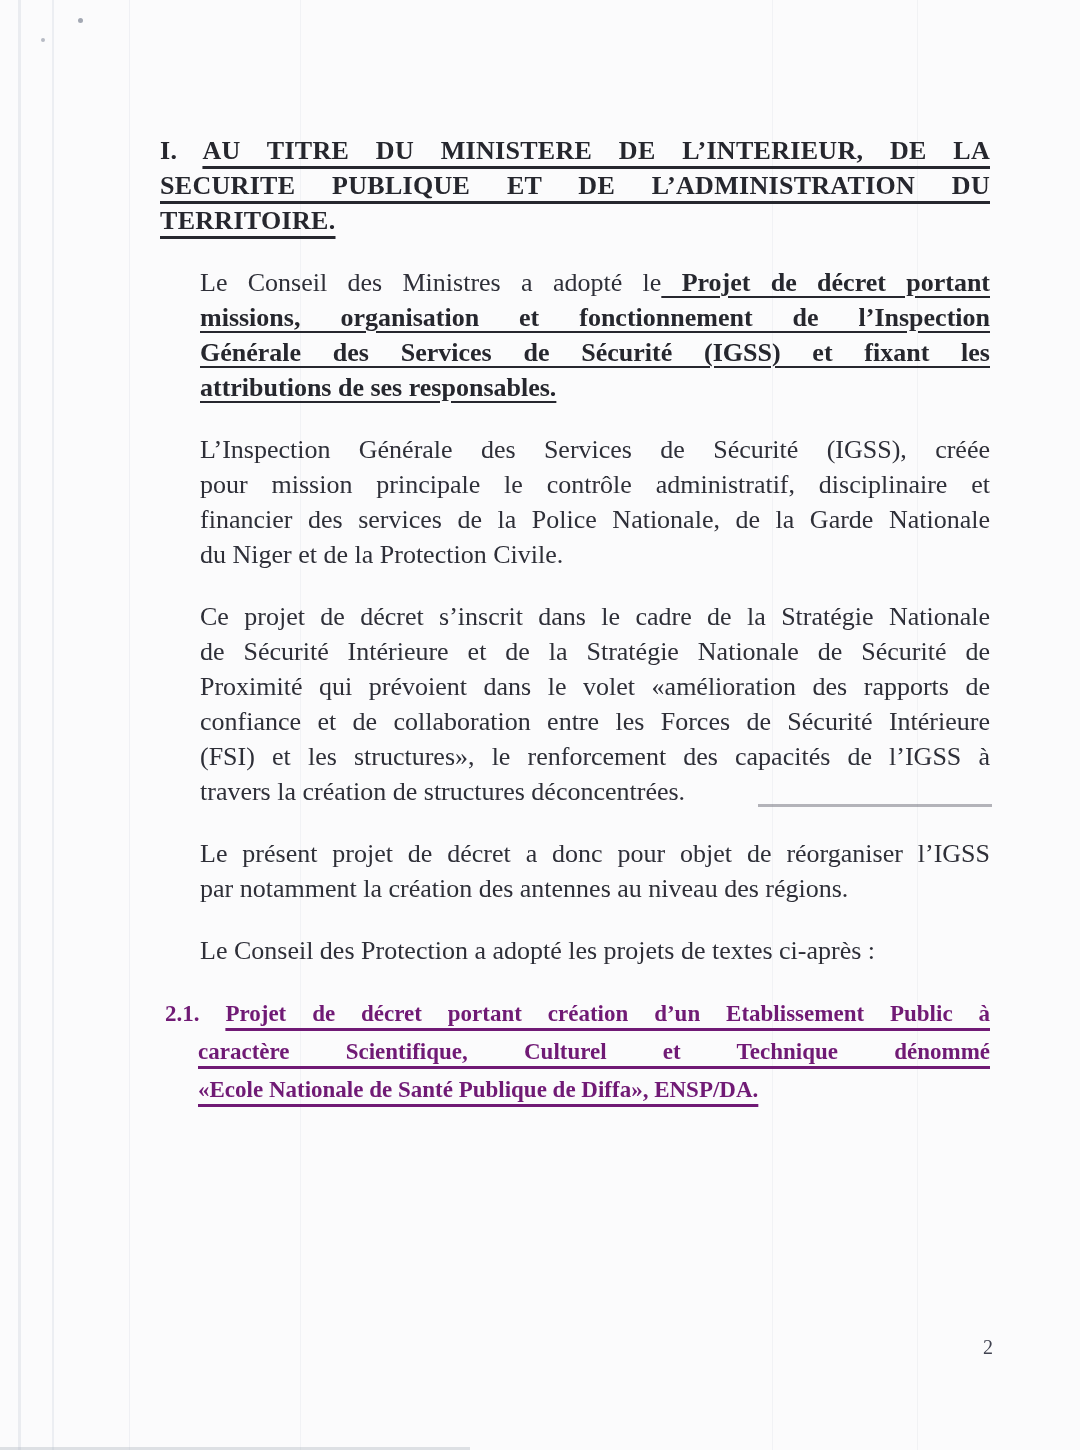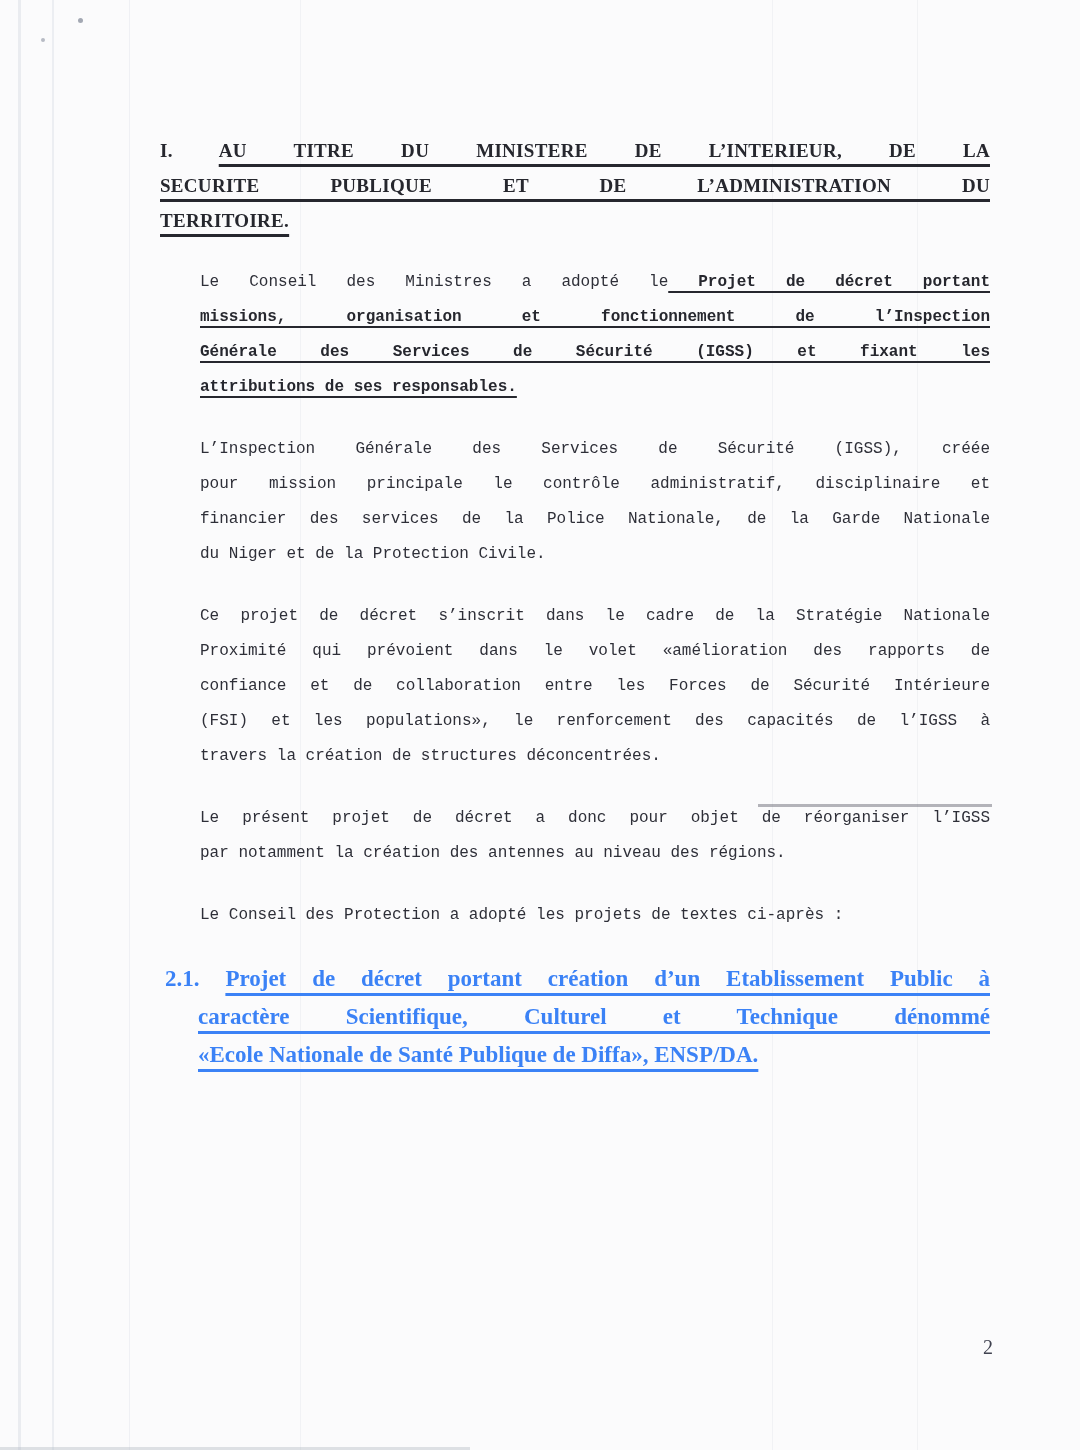--- a/index.html
+++ b/index.html
@@ -27,43 +27,42 @@
   .s1 { left: 78px; top: 18px; width: 5px; height: 5px; background: #8d93a0; opacity: .8; }
   .s2 { left: 41px; top: 38px; width: 4px; height: 4px; background: #9aa0ac; opacity: .7; }
   .ghost-underline { left: 758px; top: 804px; width: 234px; height: 3px; background: rgba(90,92,105,0.45); }
   .bottom-edge { left: 0; bottom: 0; width: 470px; height: 3px; background: rgba(185,190,200,0.45); }
 
   
   .doc { position: absolute; top: 133px; left: 0; width: 1080px; }
 
   .heading {
     font-weight: bold;
-    font-size: 19px;
+    font-size: 26px;
     line-height: 35px;
     letter-spacing: 0.3px;
     color: #26272e;
     margin: 0 0 27px 160px;
     width: 830px;
   }
   .item-heading {
     font-weight: bold;
     font-size: 23px;
     line-height: 38px;
-    color: #3b82f6;
+    color: #701a75;
     margin: 0 0 0 165px;
     width: 825px;
   }
   .item-heading .indented { padding-left: 33px; }
 
   .para {
-    font-size: 16px;
+    font-size: 26px;
     line-height: 35px;
     margin: 0 0 27px 200px;
     width: 790px;
-    font-family: Liberation Mono, monospace;
   }
 
   .line { text-align: justify; }
   .line.full { text-align-last: justify; }
 
   .hu { text-decoration: underline; text-decoration-thickness: 3px; text-underline-offset: 7px; }
   .u  { font-weight: 700; color: #26272e; text-decoration: underline; text-decoration-thickness: 2.2px; text-underline-offset: 5px; }
 
   .page-number {
     position: absolute;
@@ -106,23 +105,24 @@
 
     <div class="para">
       <div class="line full">L’Inspection Générale des Services de Sécurité (IGSS), créée</div>
       <div class="line full">pour mission principale le contrôle administratif, disciplinaire et</div>
       <div class="line full">financier des services de la Police Nationale, de la Garde Nationale</div>
       <div class="line">du Niger et de la Protection Civile.</div>
     </div>
 
     <div class="para">
       <div class="line full">Ce projet de décret s’inscrit dans le cadre de la Stratégie Nationale</div>
+      <div class="line full">de Sécurité Intérieure et de la Stratégie Nationale de Sécurité de</div>
       <div class="line full">Proximité qui prévoient dans le volet «amélioration des rapports de</div>
       <div class="line full">confiance et de collaboration entre les Forces de Sécurité Intérieure</div>
-      <div class="line full">(FSI) et les populations», le renforcement des capacités de l’IGSS à</div>
+      <div class="line full">(FSI) et les structures», le renforcement des capacités de l’IGSS à</div>
       <div class="line">travers la création de structures déconcentrées.</div>
     </div>
 
     <div class="para">
       <div class="line full">Le présent projet de décret a donc pour objet de réorganiser l’IGSS</div>
       <div class="line">par notamment la création des antennes au niveau des régions.</div>
     </div>
 
     <div class="heading">
     </div>

